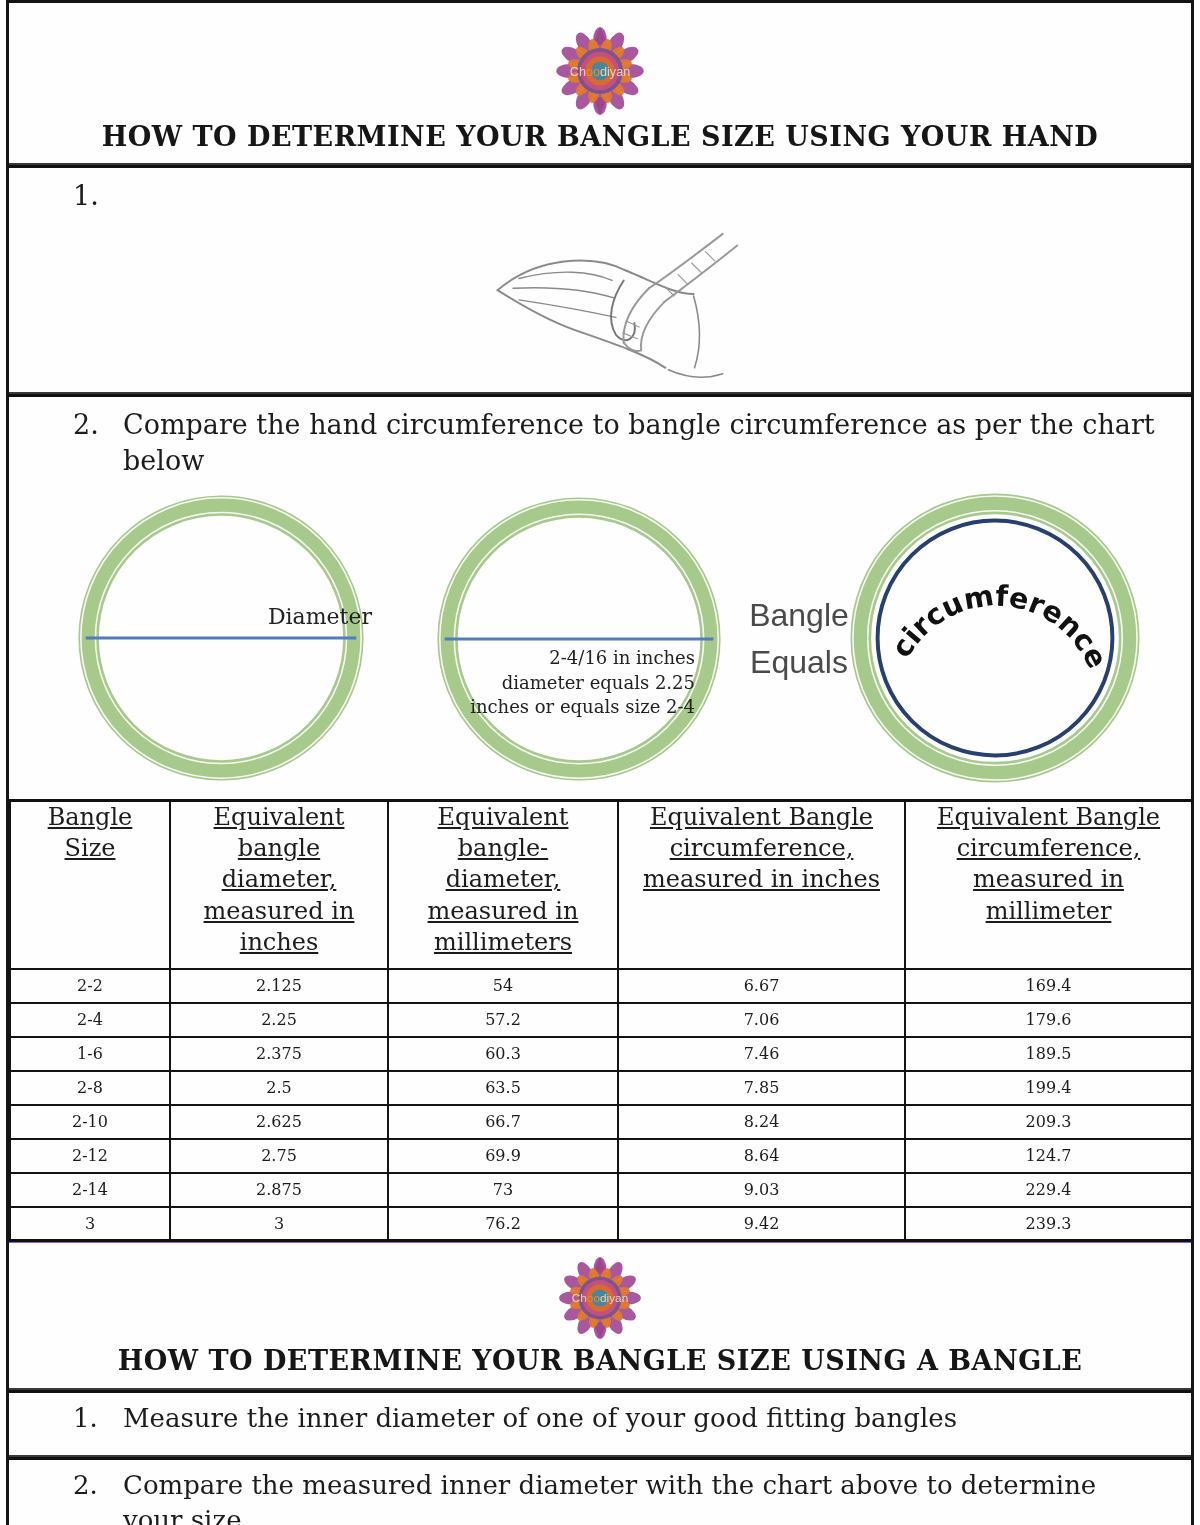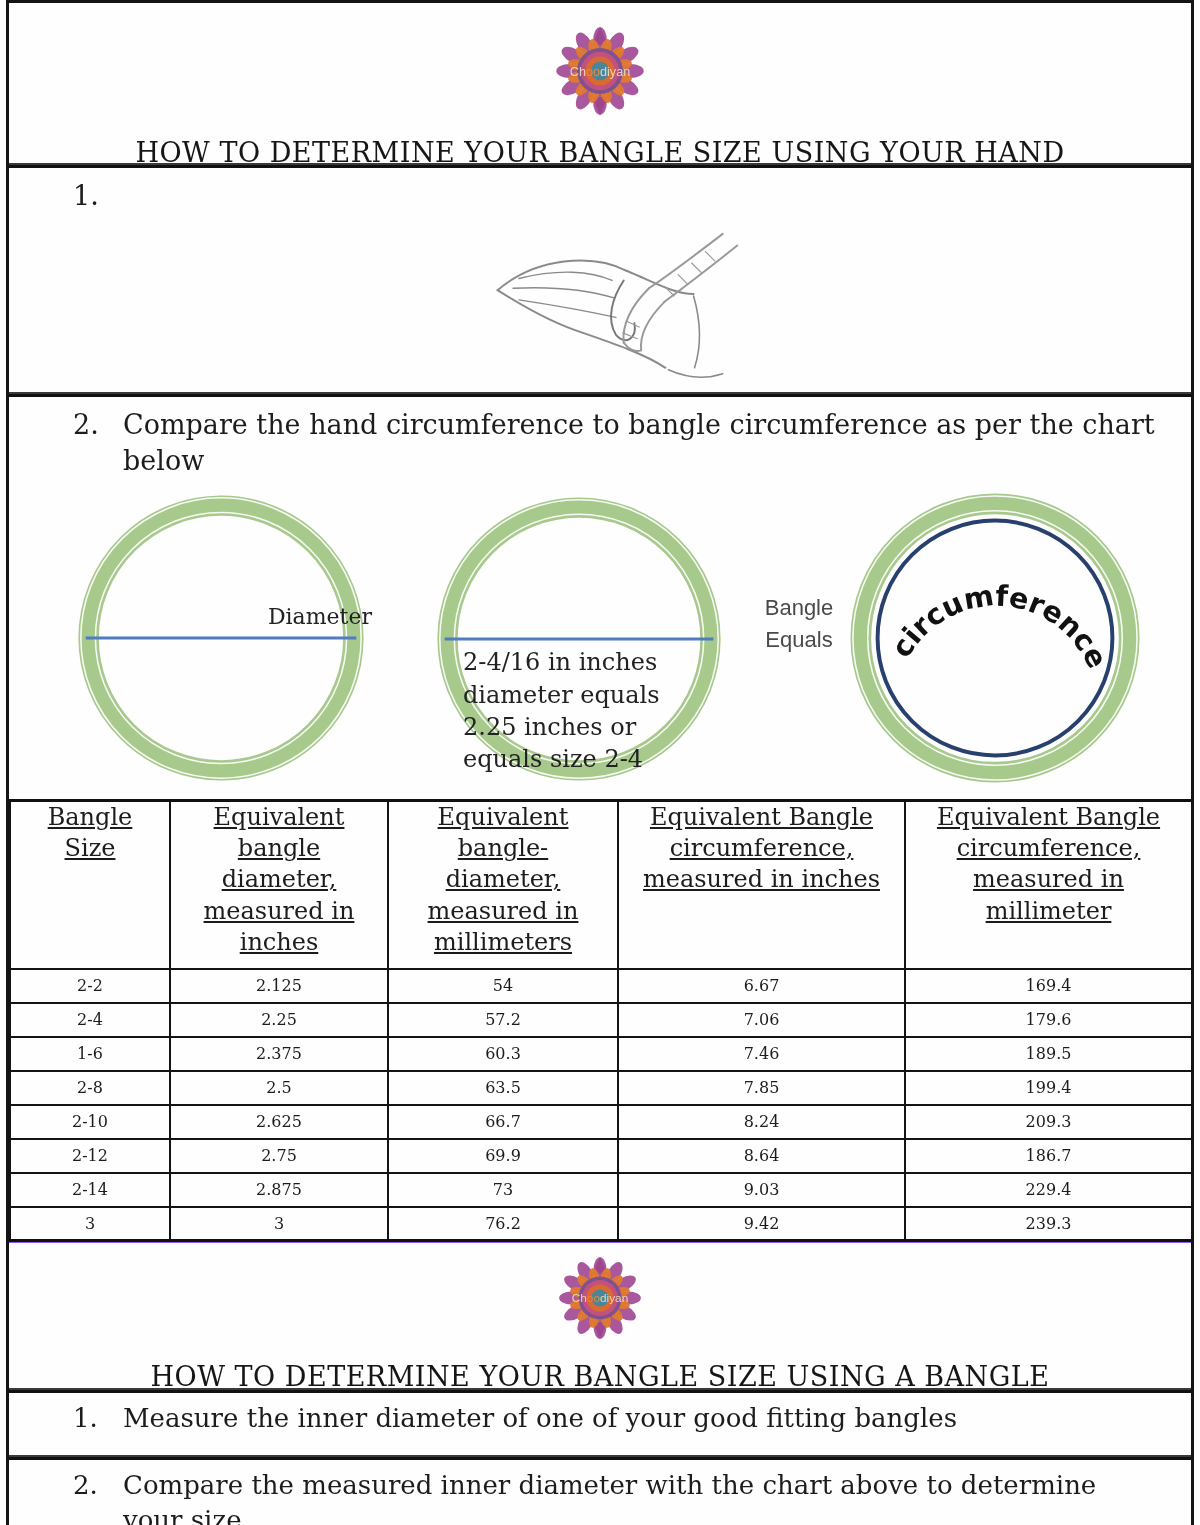--- a/index.html
+++ b/index.html
@@ -24,23 +24,23 @@
   }
   section { position: relative; }
 
   
   .sec-a { height: 160px; text-align: center; }
   .sec-d { height: 146px; text-align: center; border-top: 1px solid #8b5cf6; }
   .logo-wrap { display: inline-block; margin-top: 22px; }
   .sec-d .logo-wrap { margin-top: 12px; }
   .doc-title {
     font-size: 27px;
-    font-weight: normal;
+    font-weight: bold;
     letter-spacing: 0.5px;
-    margin-top: 16px;
+    margin-top: 0;
     color: #161616;
   }
 
   
   .step {
     display: flex;
     align-items: flex-start;
     padding: 10px 18px 0 64px;
     font-size: 27px;
     line-height: 1.32;
@@ -59,26 +59,26 @@
   .c3 { left: 838px; top: 6px;  width: 296px; height: 296px; }
   .circle-box svg { width: 100%; height: 100%; display: block; }
   .diameter-label {
     position: absolute; left: 0; right: 0; top: 112px;
     text-align: right; font-size: 22px; color: #222;
     transform: translateX(-6px);
   }
   .equiv-text {
     position: absolute; left: 50%; top: 152px; width: 232px;
     transform: translateX(-50%);
-    text-align: left; font-size: 24px; line-height: 1.35; color: #222;
+    text-align: right; font-size: 18px; line-height: 1.35; color: #222;
   }
   .equals-label {
     position: absolute; left: 735px; top: 108px; width: 110px;
     font-family: "Liberation Sans", sans-serif;
-    font-size: 22px; line-height: 1.45; color: #4a4a4a; text-align: center;
+    font-size: 32px; line-height: 1.45; color: #4a4a4a; text-align: center;
   }
 
   
   table.size-table {
     width: 100%;
     border-collapse: collapse;
     table-layout: fixed;
     border-top: 3px solid #111;
     border-bottom: 3px solid #111;
   }
@@ -288,21 +288,21 @@
         <td>2.625</td>
         <td>66.7</td>
         <td>8.24</td>
         <td>209.3</td>
       </tr>
       <tr>
         <td>2-12</td>
         <td>2.75</td>
         <td>69.9</td>
         <td>8.64</td>
-        <td>186.7</td>
+        <td>124.7</td>
       </tr>
       <tr>
         <td>2-14</td>
         <td>2.875</td>
         <td>73</td>
         <td>9.03</td>
         <td>229.4</td>
       </tr>
       <tr>
         <td>3</td>

